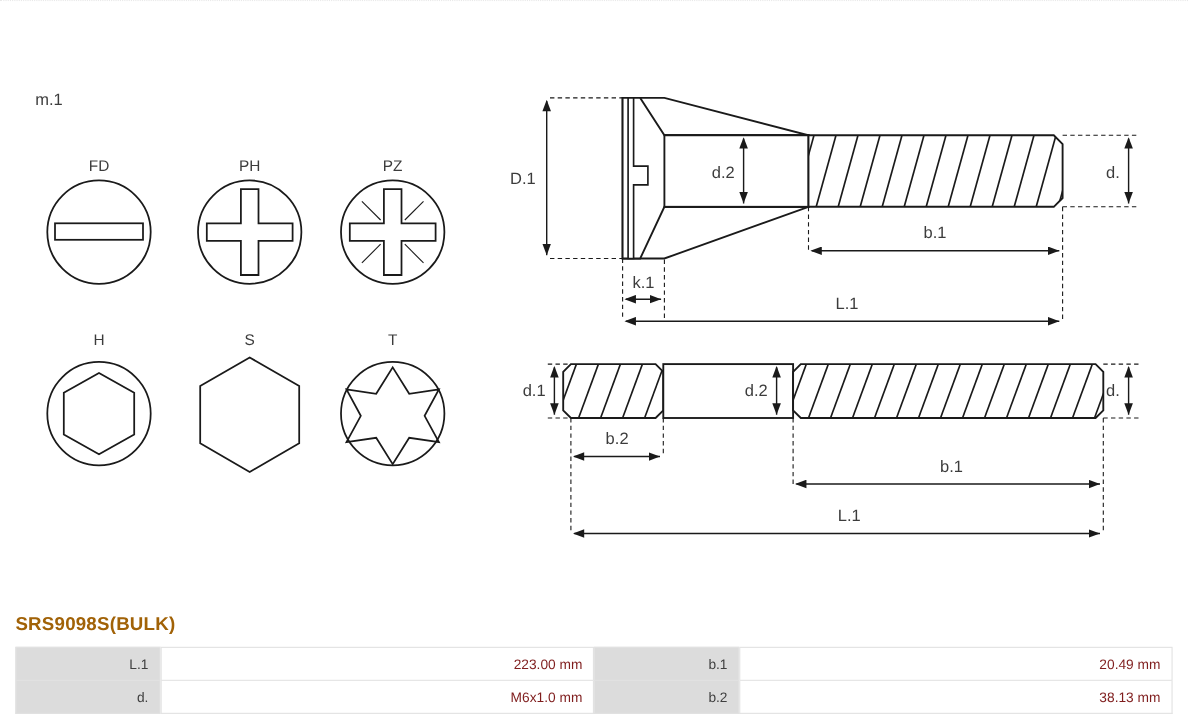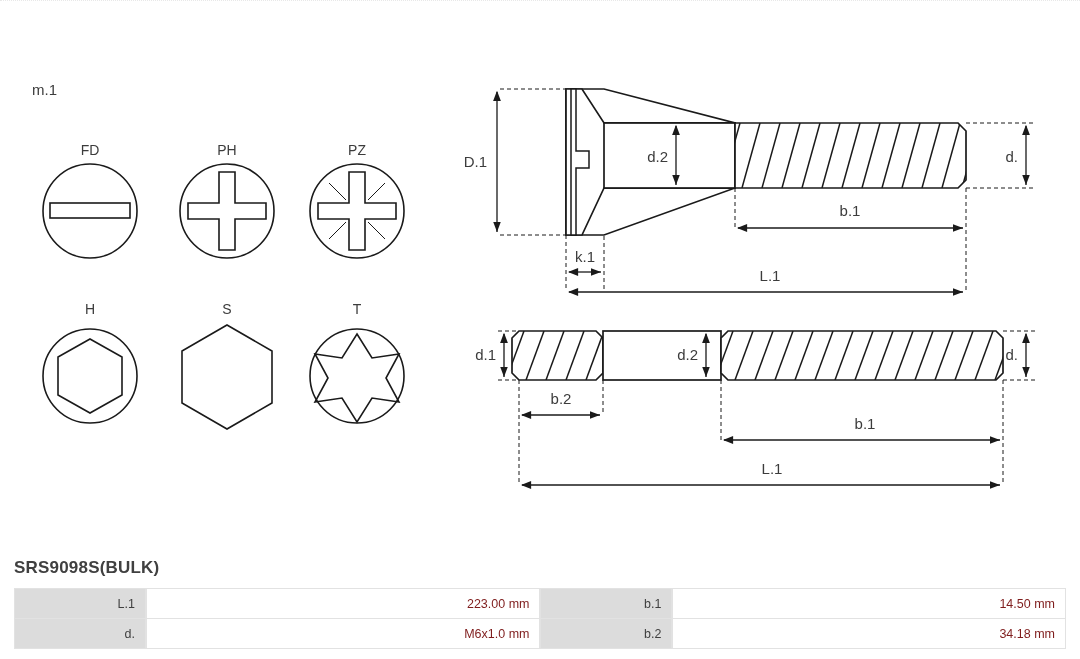--- a/index.html
+++ b/index.html
@@ -38,21 +38,21 @@
   #drawing svg { display: block; }
 
   
   .part-title {
     position: absolute;
     left: 14px;
     top: 558px;
     font-size: 17px;
     font-weight: bold;
     letter-spacing: 0.2px;
-    color: #404040;
+    color: #a16207;
     white-space: nowrap;
   }
 
   
   .spec-table {
     position: absolute;
     left: 14px;
     top: 588px;
     width: 1052px;
     border-collapse: separate;
@@ -323,24 +323,24 @@
   </div>
 
   <div class="part-title">SRS9098S(BULK)</div>
 
   <table class="spec-table">
     <tbody>
       <tr>
         <td class="key">L.1</td>
         <td class="val">223.00 mm</td>
         <td class="key">b.1</td>
-        <td class="val">14.50 mm</td>
+        <td class="val">20.49 mm</td>
       </tr>
       <tr>
         <td class="key">d.</td>
         <td class="val">M6x1.0 mm</td>
         <td class="key">b.2</td>
-        <td class="val">34.18 mm</td>
+        <td class="val">38.13 mm</td>
       </tr>
     </tbody>
   </table>
 
 </div>
 
 </body></html>

